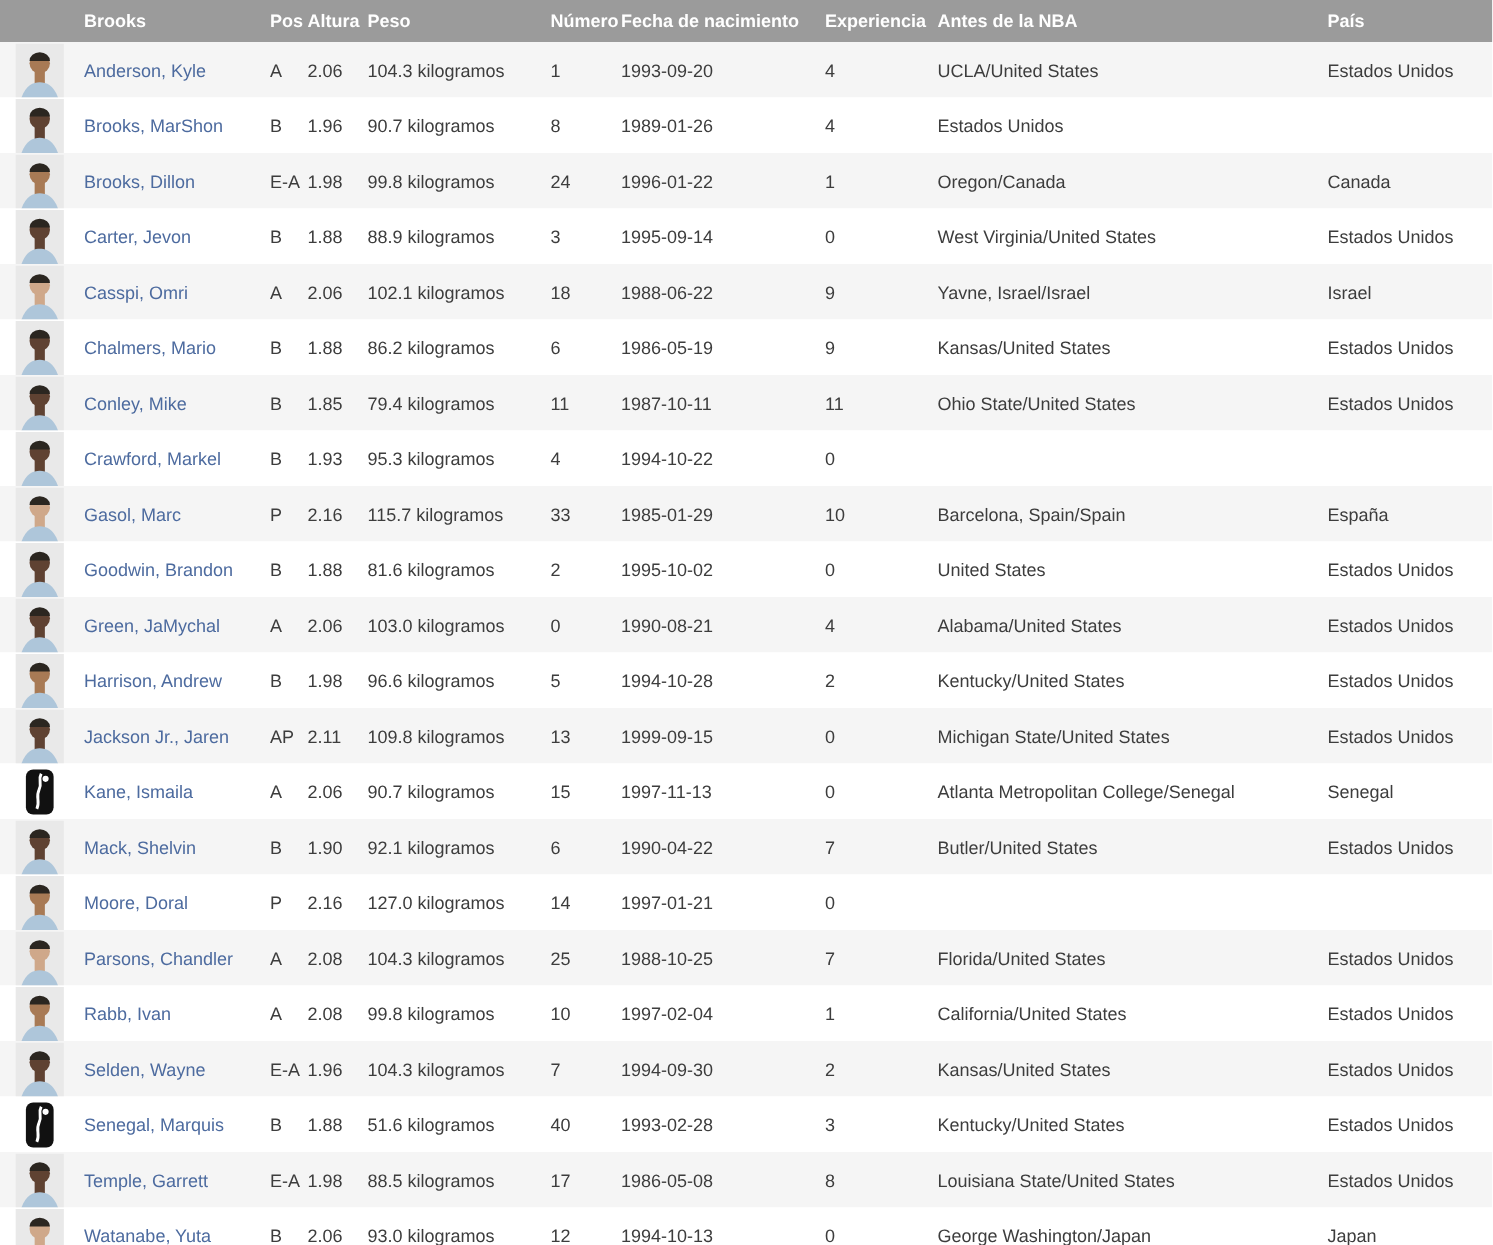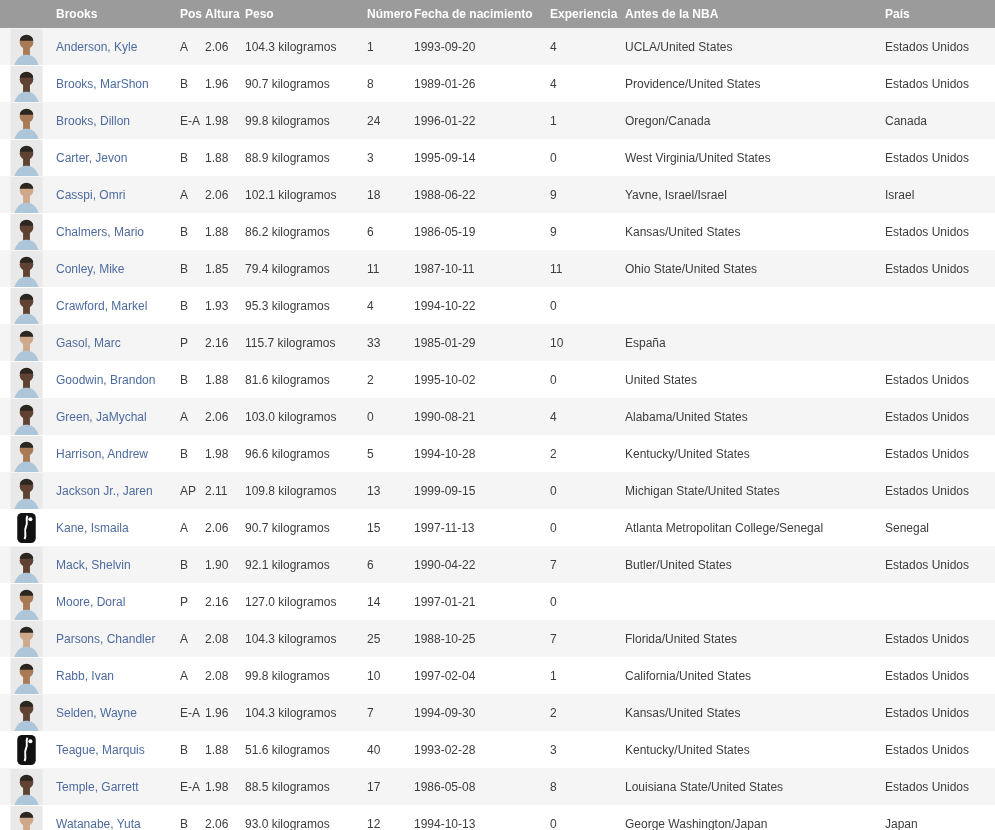--- a/index.html
+++ b/index.html
@@ -104,21 +104,20 @@
     </div>
     <div class="cell c1">
       <a class="link" href="#">Brooks, MarShon</a>
     </div>
     <div class="cell c2">B</div>
     <div class="cell c3">1.96</div>
     <div class="cell c4">90.7 kilogramos</div>
     <div class="cell c5">8</div>
     <div class="cell c6">1989-01-26</div>
     <div class="cell c7">4</div>
-    <div class="cell c8">Providence/United States</div>
     <div class="cell c9">Estados Unidos</div>
   </div>
       <div class="row odd">
     <div class="cell c0">
       <span class="avatar">
             <svg viewBox="0 0 33 37" xmlns="http://www.w3.org/2000/svg">
               <rect width="33" height="37" fill="#e9e9e9"></rect>
               <rect x="13" y="19" width="7" height="9" fill="#a87a55"></rect>
               <path d="M4 37 C7 28.5 12 26.5 16.5 26.5 C21 26.5 26 28.5 29 37 Z" fill="#aec6da"></path>
               <circle cx="16.5" cy="13.5" r="7" fill="#a87a55"></circle>
@@ -272,20 +271,21 @@
     </div>
     <div class="cell c1">
       <a class="link" href="#">Gasol, Marc</a>
     </div>
     <div class="cell c2">P</div>
     <div class="cell c3">2.16</div>
     <div class="cell c4">115.7 kilogramos</div>
     <div class="cell c5">33</div>
     <div class="cell c6">1985-01-29</div>
     <div class="cell c7">10</div>
+    <div class="cell c8">Barcelona, Spain/Spain</div>
     <div class="cell c9">España</div>
   </div>
       <div class="row">
     <div class="cell c0">
       <span class="avatar">
             <svg viewBox="0 0 33 37" xmlns="http://www.w3.org/2000/svg">
               <rect width="33" height="37" fill="#e9e9e9"></rect>
               <rect x="13" y="19" width="7" height="9" fill="#5f4232"></rect>
               <path d="M4 37 C7 28.5 12 26.5 16.5 26.5 C21 26.5 26 28.5 29 37 Z" fill="#aec6da"></path>
               <circle cx="16.5" cy="13.5" r="7" fill="#5f4232"></circle>
@@ -525,21 +525,21 @@
       <span class="avatar">
             <svg viewBox="0 0 33 37" xmlns="http://www.w3.org/2000/svg">
               <rect width="33" height="37" fill="#ffffff"></rect>
               <rect x="7" y="3" width="19" height="31" rx="5" fill="#111111"></rect>
               <path d="M17.5 6 c-2.5 4.5 1 6.5 -1.5 11 c-2.5 5 1 8 -1.5 13" stroke="#ffffff" stroke-width="2" fill="none"></path>
               <circle cx="20.5" cy="9.5" r="2.1" fill="#ffffff"></circle>
             </svg>
           </span>
     </div>
     <div class="cell c1">
-      <a class="link" href="#">Teague, Marquis</a>
+      <a class="link" href="#">Senegal, Marquis</a>
     </div>
     <div class="cell c2">B</div>
     <div class="cell c3">1.88</div>
     <div class="cell c4">51.6 kilogramos</div>
     <div class="cell c5">40</div>
     <div class="cell c6">1993-02-28</div>
     <div class="cell c7">3</div>
     <div class="cell c8">Kentucky/United States</div>
     <div class="cell c9">Estados Unidos</div>
   </div>

